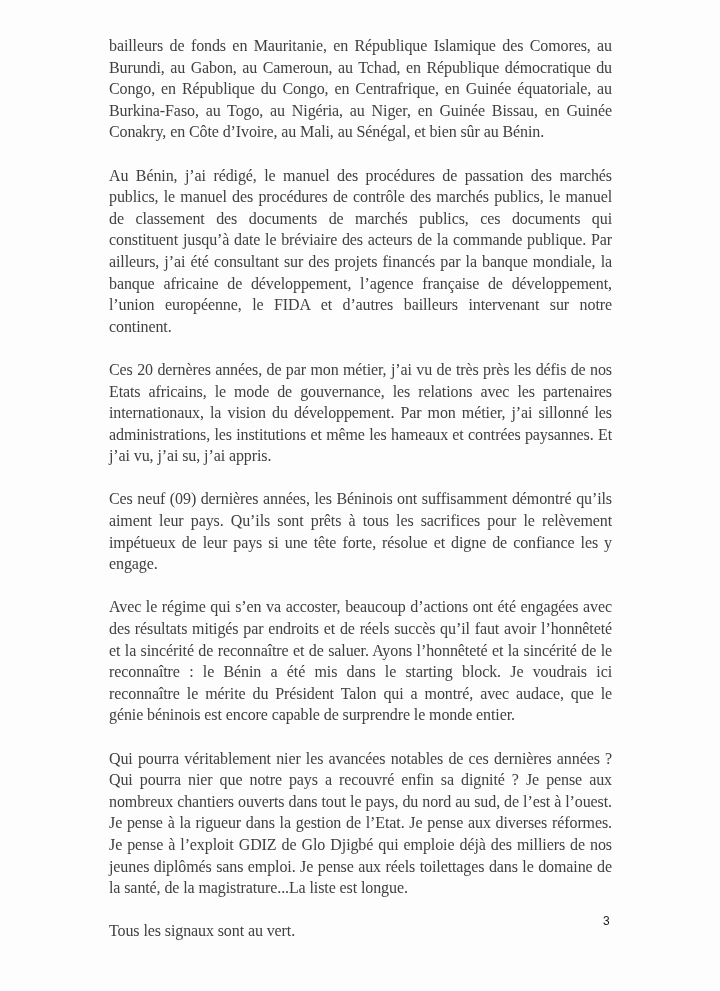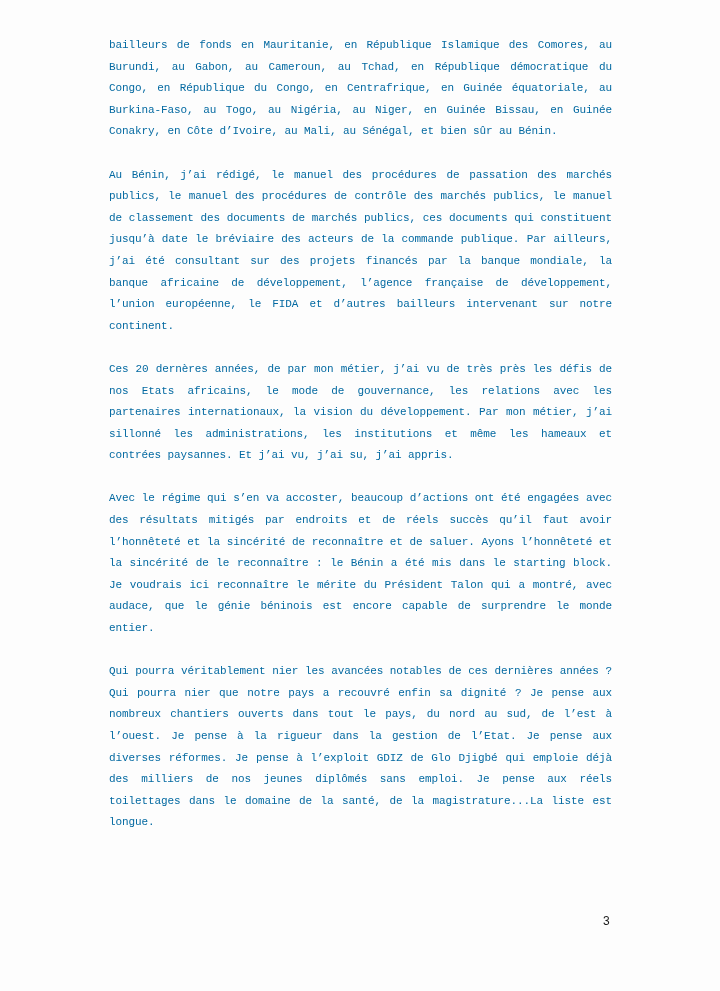--- a/index.html
+++ b/index.html
@@ -2,39 +2,41 @@
 <html><head>
   <meta charset="utf-8">
   <style>
     html, body { margin: 0; padding: 0; background: #ffffff; }
     body { width: 720px; height: 991px; position: relative; overflow: hidden; }
     .page {
       position: absolute; left: 0; top: 0; width: 720px; height: 991px; background: #fdfdfd;
     }
     .content {
       position: absolute; left: 109px; top: 35px; width: 503px;
-      font-family: Liberation Mono, monospace;
-      font-size: 11px;
+      font-family: Liberation Serif, serif;
+      font-size: 16px;
       line-height: 21.6px;
-      color: #0369a1;
+      color: #404040;
       text-align: justify;
       letter-spacing: -0.1px;
     }
     .content p { margin: 0 0 21.6px 0; }
     .page-number {
       position: absolute; left: 603px; top: 914px;
       font-family: "Liberation Sans", sans-serif;
       font-size: 12px; color: #1a1a1a;
     }
   </style>
 </head>
 <body>
 
 <div class="page">
   <div class="content">
     <p>bailleurs de fonds en Mauritanie, en République Islamique des Comores, au Burundi, au Gabon, au Cameroun, au Tchad, en République démocratique du Congo, en République du Congo, en Centrafrique, en Guinée équatoriale, au Burkina-Faso, au Togo, au Nigéria, au Niger, en Guinée Bissau, en Guinée Conakry, en Côte d’Ivoire, au Mali, au Sénégal, et bien sûr au Bénin.</p>
     <p>Au Bénin, j’ai rédigé, le manuel des procédures de passation des marchés publics, le manuel des procédures de contrôle des marchés publics, le manuel de classement des documents de marchés publics, ces documents qui constituent jusqu’à date le bréviaire des acteurs de la commande publique. Par ailleurs, j’ai été consultant sur des projets financés par la banque mondiale, la banque africaine de développement, l’agence française de développement, l’union européenne, le FIDA et d’autres bailleurs intervenant sur notre continent.</p>
     <p>Ces 20 dernères années, de par mon métier, j’ai vu de très près les défis de nos Etats africains, le mode de gouvernance, les relations avec les partenaires internationaux, la vision du développement. Par mon métier, j’ai sillonné les administrations, les institutions et même les hameaux et contrées paysannes. Et j’ai vu, j’ai su, j’ai appris.</p>
+    <p>Ces neuf (09) dernières années, les Béninois ont suffisamment démontré qu’ils aiment leur pays. Qu’ils sont prêts à tous les sacrifices pour le relèvement impétueux de leur pays si une tête forte, résolue et digne de confiance les y engage.</p>
     <p>Avec le régime qui s’en va accoster, beaucoup d’actions ont été engagées avec des résultats mitigés par endroits et de réels succès qu’il faut avoir l’honnêteté et la sincérité de reconnaître et de saluer. Ayons l’honnêteté et la sincérité de le reconnaître : le Bénin a été mis dans le starting block. Je voudrais ici reconnaître le mérite du Président Talon qui a montré, avec audace, que le génie béninois est encore capable de surprendre le monde entier.</p>
     <p>Qui pourra véritablement nier les avancées notables de ces dernières années ? Qui pourra nier que notre pays a recouvré enfin sa dignité ? Je pense aux nombreux chantiers ouverts dans tout le pays, du nord au sud, de l’est à l’ouest. Je pense à la rigueur dans la gestion de l’Etat. Je pense aux diverses réformes. Je pense à l’exploit GDIZ de Glo Djigbé qui emploie déjà des milliers de nos jeunes diplômés sans emploi. Je pense aux réels toilettages dans le domaine de la santé, de la magistrature...La liste est longue.</p>
+    <p>Tous les signaux sont au vert.</p>
   </div>
   <div class="page-number">3</div>
 </div>
 
 </body></html>

